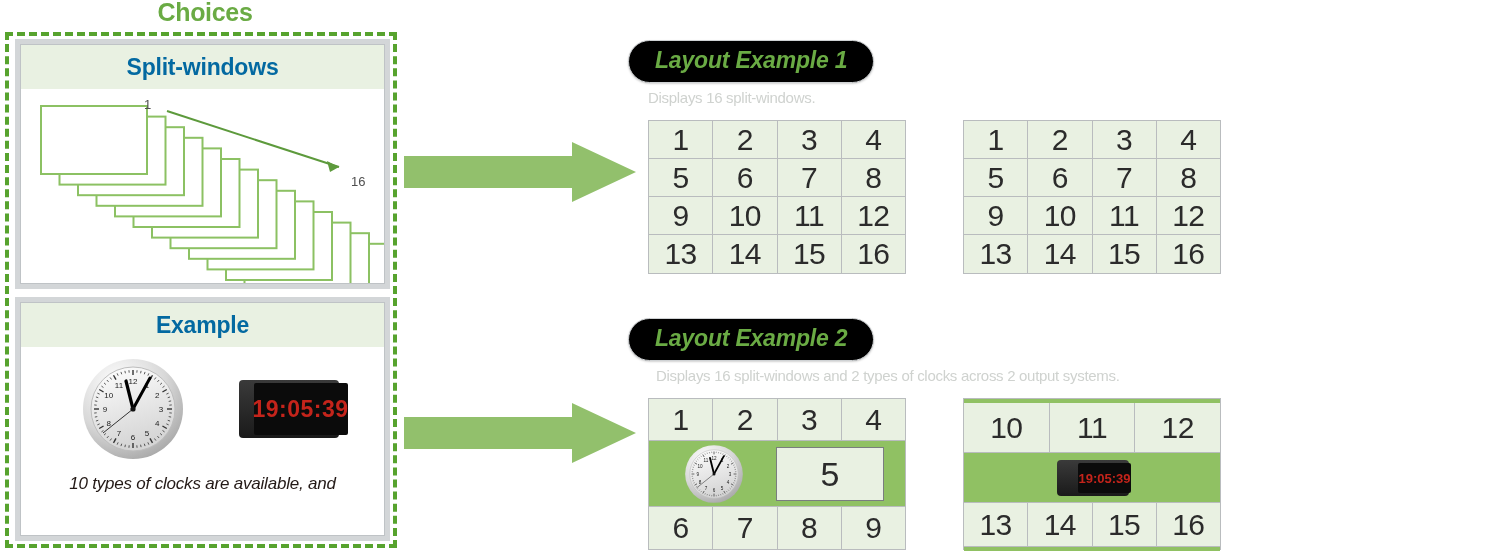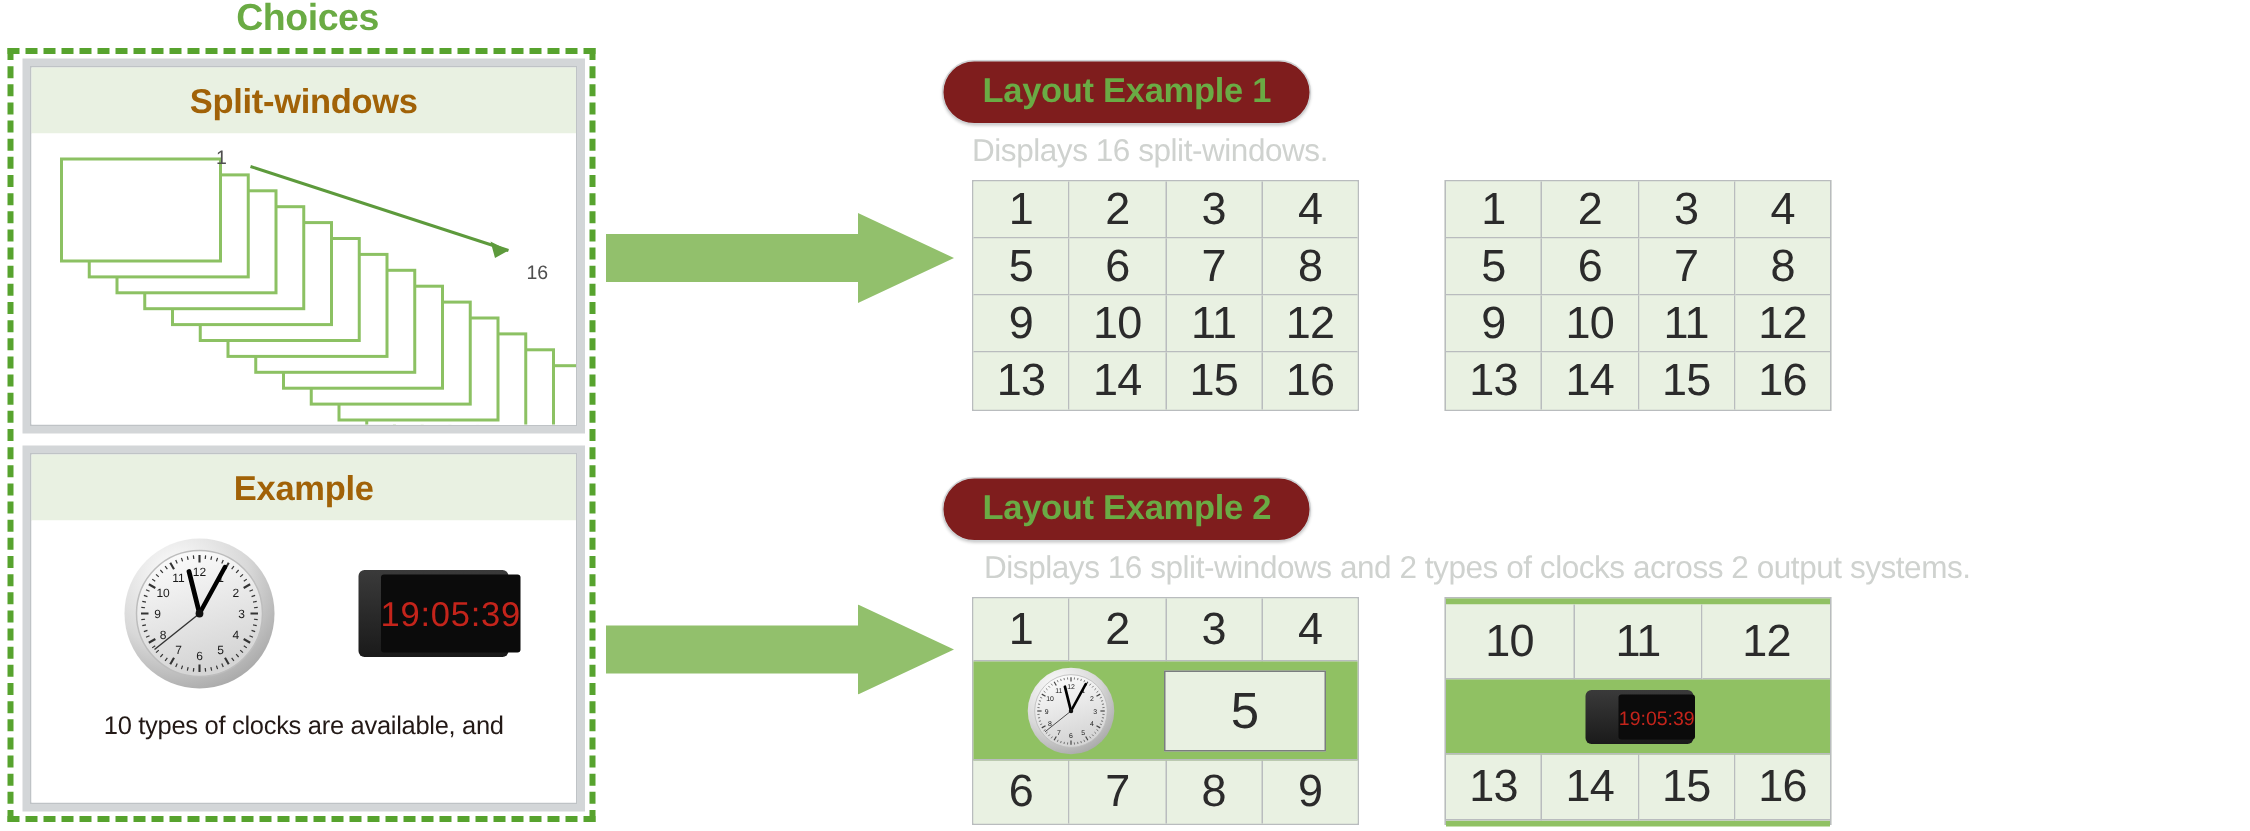--- a/index.html
+++ b/index.html
@@ -31,64 +31,65 @@
     border:1px solid #bfc3c6;
     box-shadow:0 0 0 5px #d3d6d8;
     box-sizing:border-box;
   }
   #panel-split{left:20px;top:44px;width:365px;height:240px;}
   #panel-clocks{left:20px;top:302px;width:365px;height:234px;}
 
   .panel-head{
     height:44px;background:#e9f1e2;
     display:flex;align-items:center;justify-content:center;
-    font-size:23px;font-weight:bold;color:#a16207;
+    font-size:23px;font-weight:bold;color:#0369a1;
     letter-spacing:-0.2px;
   }
   .panel-body{position:relative;height:calc(100% - 44px);background:#fff;}
 
   
   .stack{position:absolute;left:0;top:0;width:363px;height:194px;}
   .stack-lbl{
     position:absolute;font-size:13px;color:#4f4f4f;
   }
   #lbl-1{left:123px;top:8px;}
   #lbl-16{left:330px;top:85px;}
 
   
   .analog-wrap{position:absolute;left:60px;top:10px;width:104px;height:104px;}
   .digital-wrap{position:absolute;left:218px;top:33px;width:100px;height:58px;}
   .clocks-note{
     position:absolute;left:0;top:122px;width:363px;text-align:center;
-    font-size:17px;color:#231916;line-height:29px;letter-spacing:-0.2px;
+    font-size:17px;color:#231916;line-height:29px;letter-spacing:-0.2px;font-style:italic;
   }
 
   
   .arrow{position:absolute;}
   #arrow-1{left:404px;top:142px;}
   #arrow-2{left:404px;top:403px;}
 
   
   .pill{
     position:absolute;
-    background:#7f1d1d;
+    background:#000000;
     border:1px solid #cfd2d4;
     border-radius:22px;
     box-shadow:0 1px 2px rgba(0,0,0,.18);
     padding:6px 26px 8px 26px;
     font-size:23px;font-weight:bold;color:#6aab44;
     letter-spacing:-0.2px;
     white-space:nowrap;
+    font-style:italic;
   }
   #pill-1{left:628px;top:40px;}
   #pill-2{left:628px;top:318px;text-align:right;}
 
   .caption{
     position:absolute;
-    font-size:21px;color:#cfd2cf;letter-spacing:-0.3px;white-space:nowrap;
+    font-size:15px;color:#cfd2cf;letter-spacing:-0.3px;white-space:nowrap;
   }
   #cap-1{left:648px;top:89px;}
   #cap-2{left:656px;top:367px;}
 
   
   .grid{
     position:absolute;
     border:1px solid #b9bcbe;
     background:#e9f1e2;
     box-sizing:border-box;
@@ -145,21 +146,21 @@
     width:100%;height:100%;
     background:linear-gradient(#3a3a3a,#1a1a1a);
     border-radius:4px;
     display:flex;align-items:center;justify-content:center;
     box-sizing:border-box;padding:3px;
   }
   .mini-digital .screen{
     width:100%;height:100%;background:#0b0b0b;border-radius:2px;
     display:flex;align-items:center;justify-content:center;
     color:#c4241b;font-family:"Liberation Sans",sans-serif;
-    font-size:13px;font-weight:normal;letter-spacing:0px;margin-left:23px;
+    font-size:13px;font-weight:bold;letter-spacing:0px;margin-left:23px;
   }
   .big-digital .screen{font-size:23px;letter-spacing:0.5px;}
 </style>
 </head>
 <body>
 
 <div class="root">
 
   <div class="choices-title">Choices</div>
   <div class="choices-box"></div>

